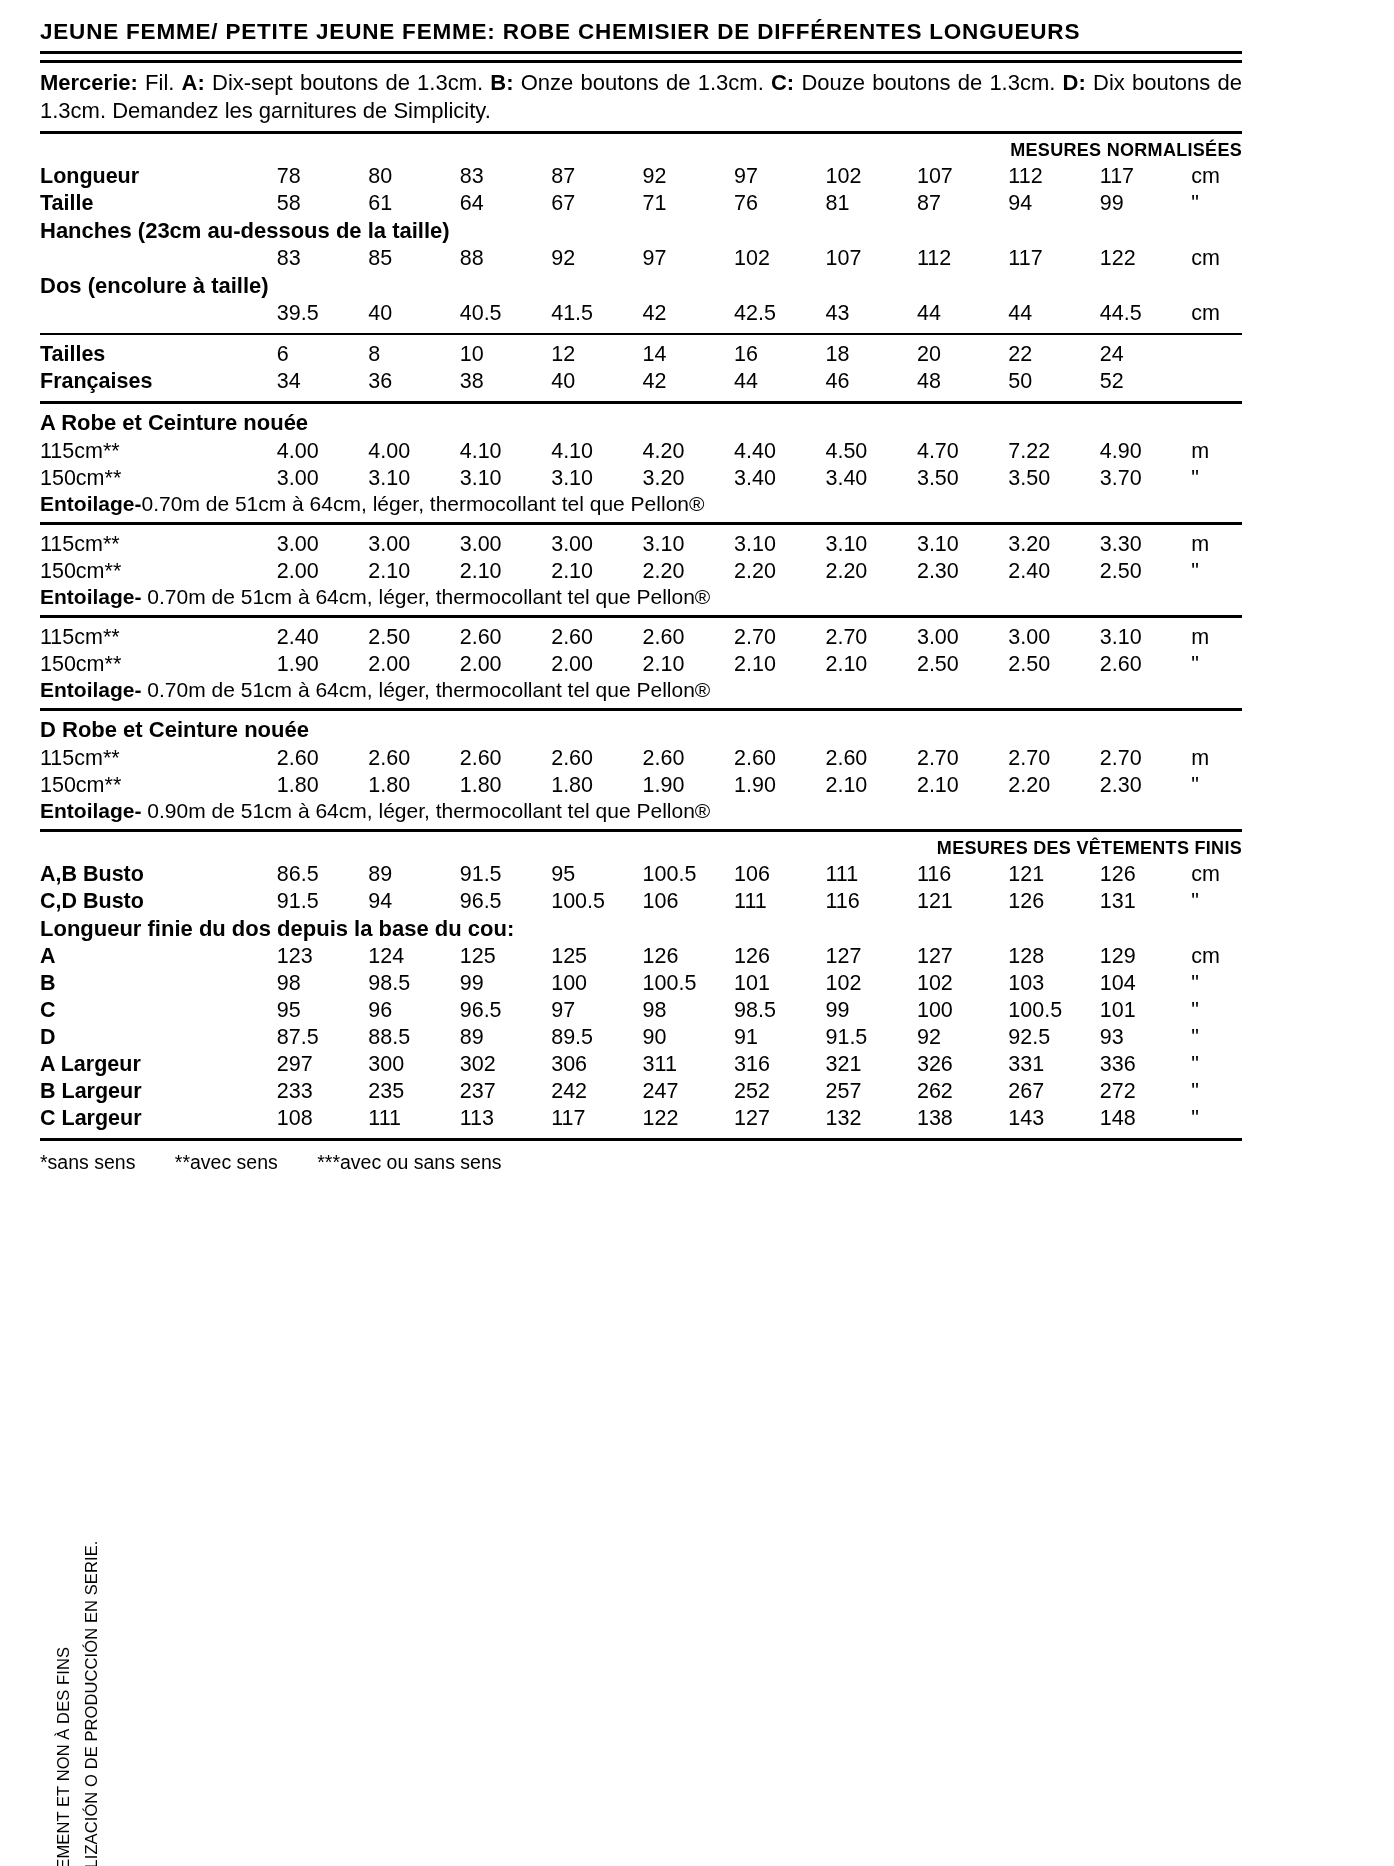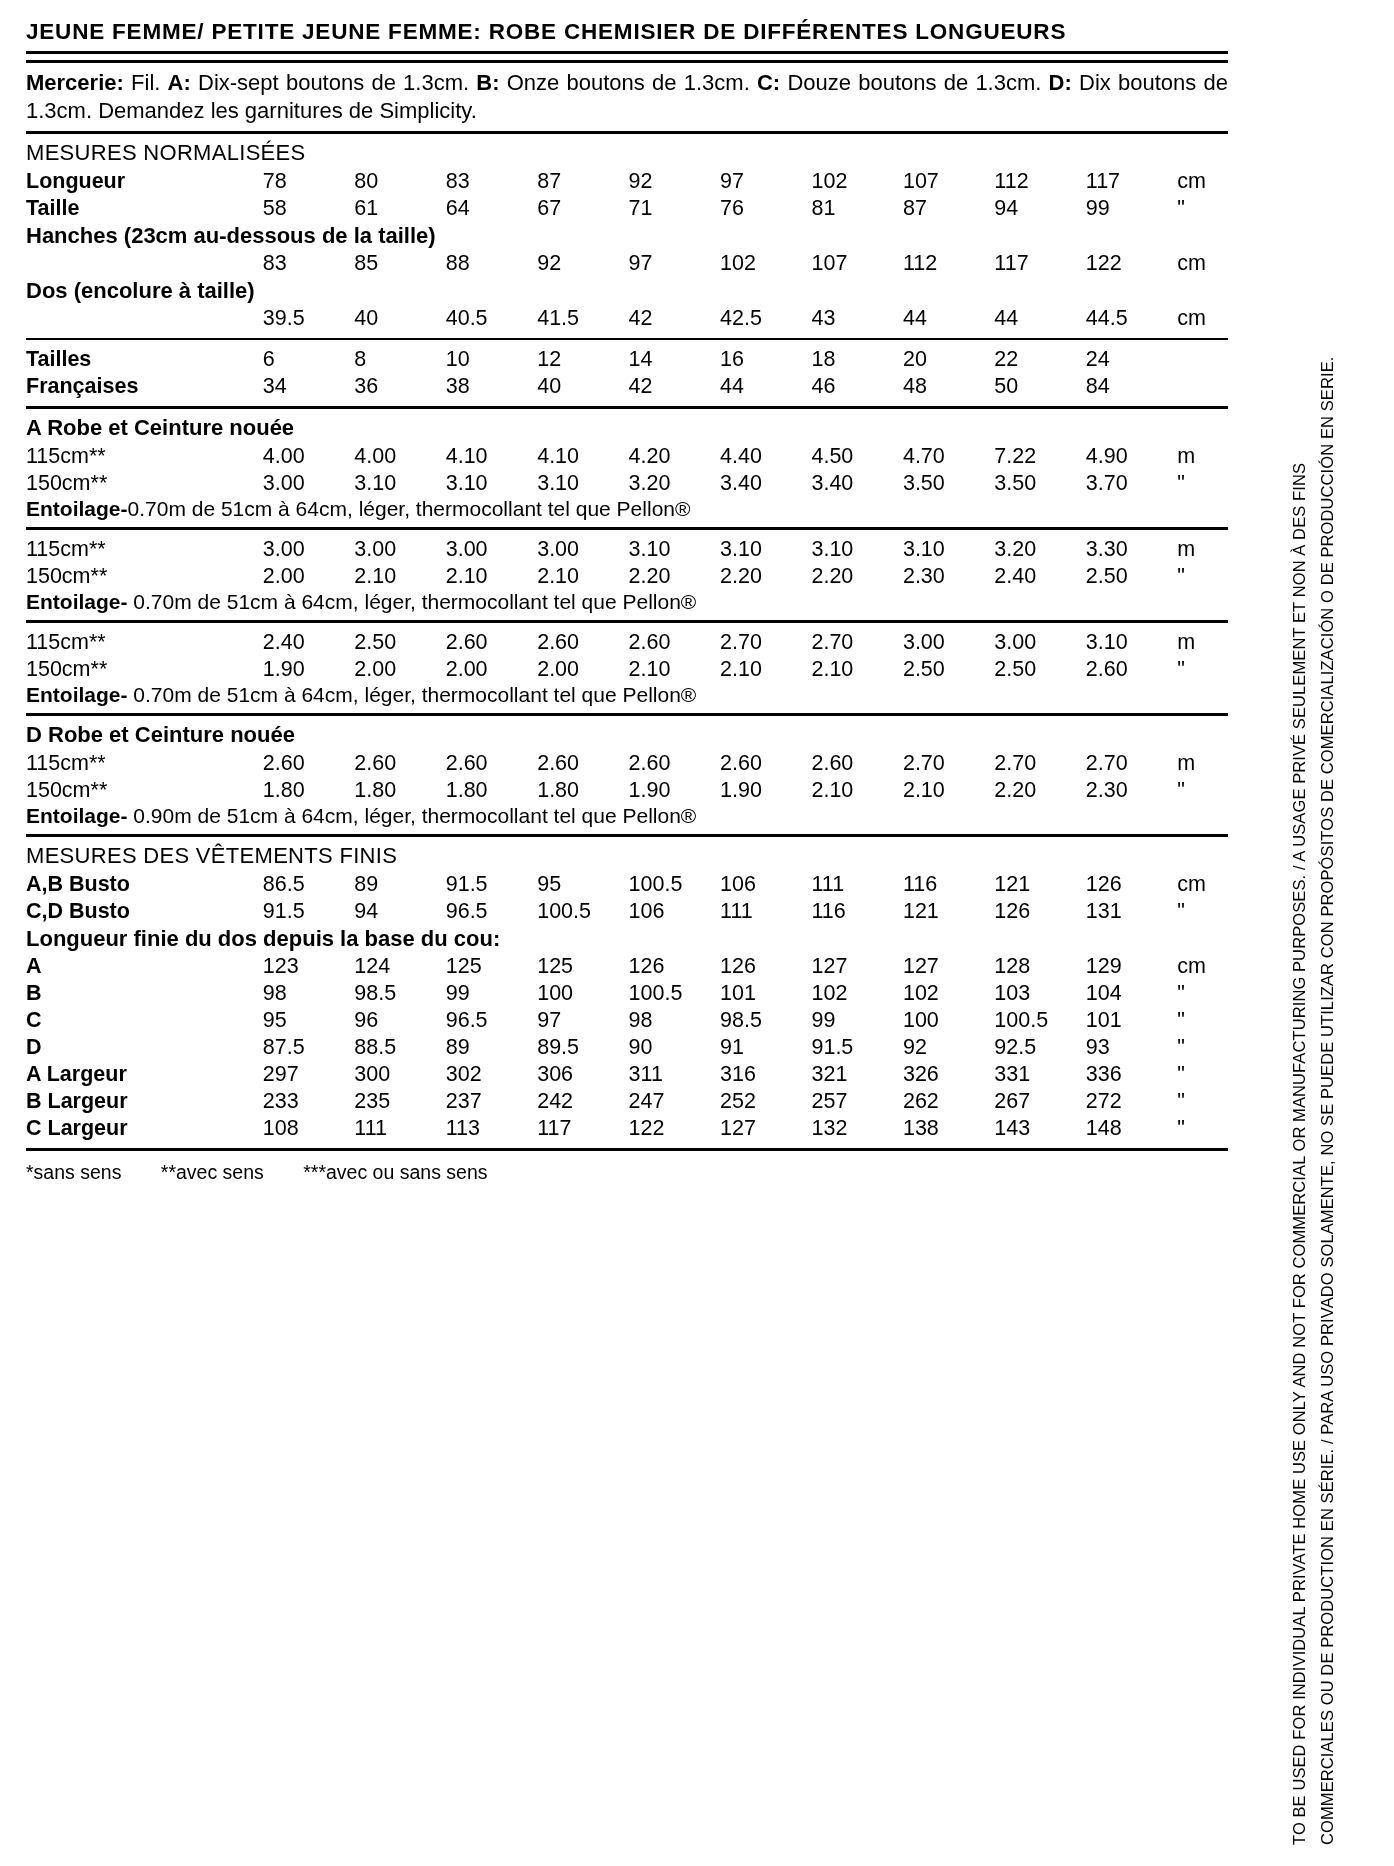--- a/index.html
+++ b/index.html
@@ -14,21 +14,22 @@
     color: #000000;
     position: relative;
     overflow: hidden;
   }
   .page {
     position: relative;
     width: 1394px;
     height: 1866px;
     box-sizing: border-box;
     display: flex;
-    flex-direction: row;
+    flex-direction: column;
+    padding-left: 14px;
   }
   .main-col {
     width: 1250px;
     box-sizing: border-box;
     padding: 18px 22px 10px 26px;
   }
   .side-col {
     flex: 1;
     position: relative;
   }
@@ -70,24 +71,25 @@
   p.para {
     font-size: 22px;
     line-height: 1.28;
     margin: 4px 0 6px 0;
     text-align: justify;
   }
   p.para b {
     font-weight: bold;
   }
   h2.section {
-    font-size: 22px;
-    font-weight: normal;
+    font-size: 18px;
+    font-weight: bold;
     margin: 4px 0 2px 0;
     letter-spacing: 0.3px;
+    text-align: right;
   }
   h3.sub {
     font-size: 22px;
     font-weight: bold;
     margin: 6px 0 2px 0;
   }
   .note {
     font-size: 21px;
     margin: 2px 0 4px 0;
   }
@@ -237,21 +239,21 @@
         <td class="lab">Françaises</td>
         <td class="num">34</td>
         <td class="num">36</td>
         <td class="num">38</td>
         <td class="num">40</td>
         <td class="num">42</td>
         <td class="num">44</td>
         <td class="num">46</td>
         <td class="num">48</td>
         <td class="num">50</td>
-        <td class="num">84</td>
+        <td class="num">52</td>
         <td class="unit"></td>
       </tr>
     </tbody>
       </table>
 
     <hr class="rule">
 
     <h3 class="sub">A Robe et Ceinture nouée</h3>
     <table class="grid">
       <tbody>

